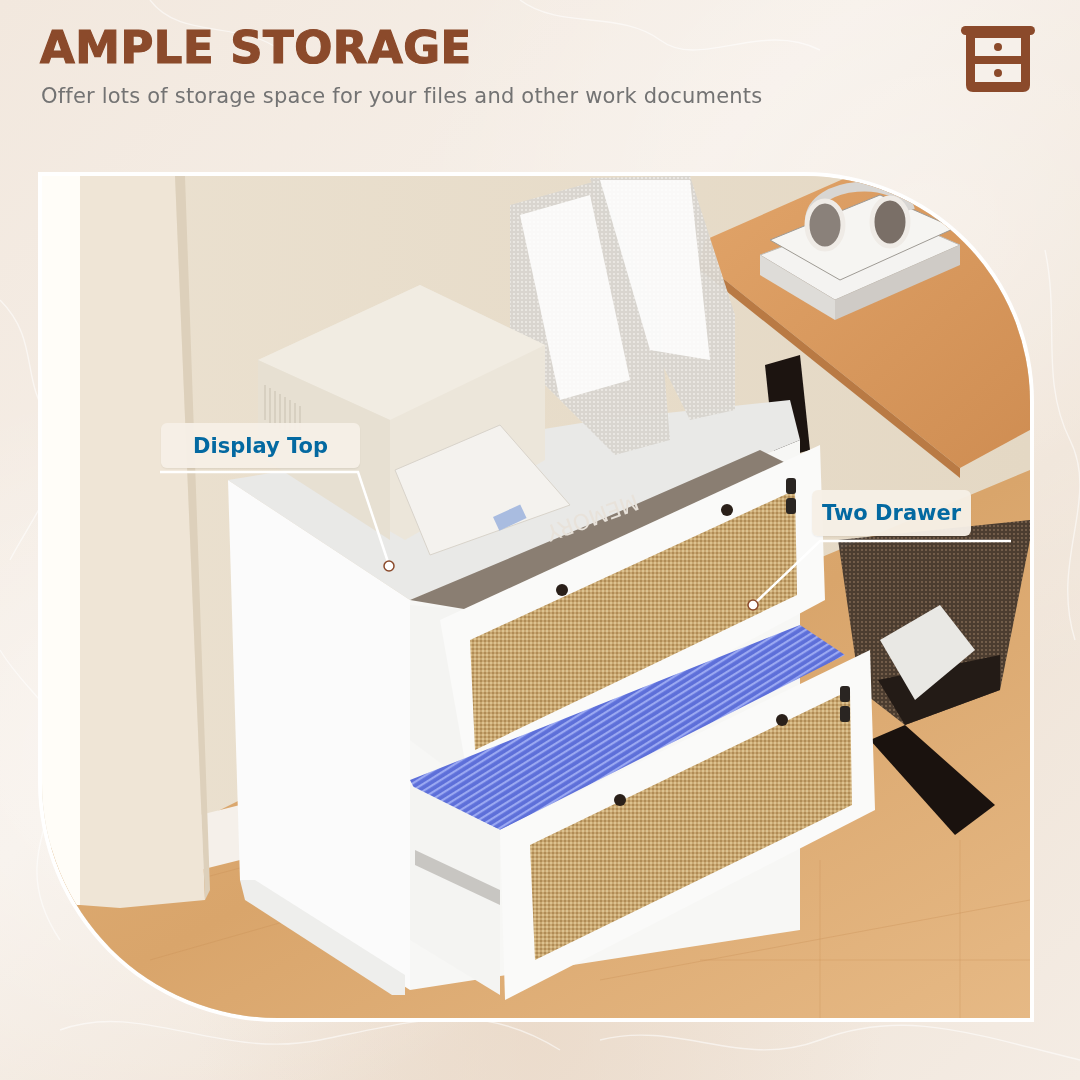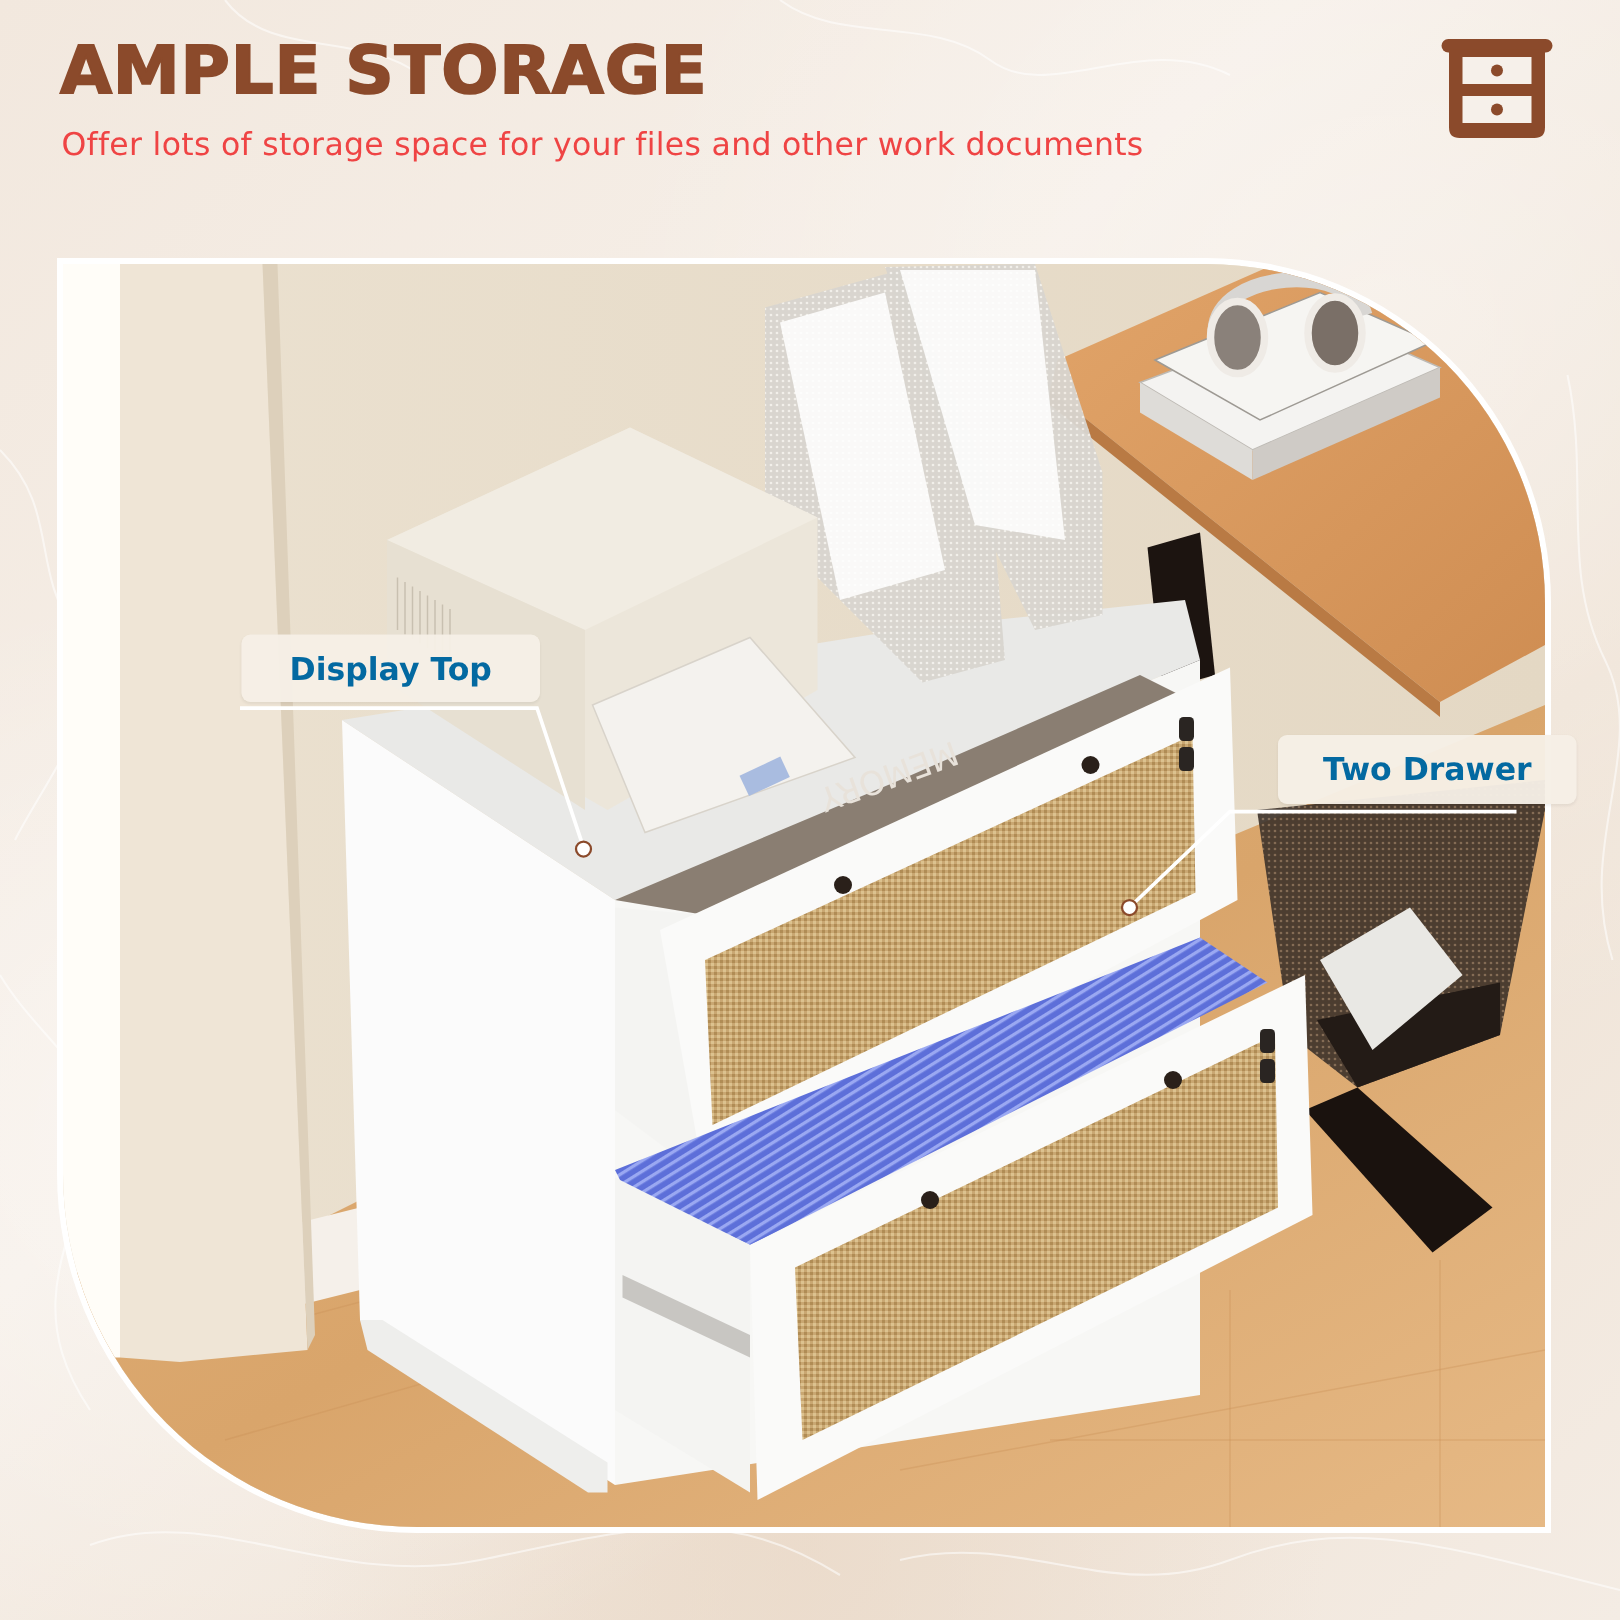--- a/index.html
+++ b/index.html
@@ -20,21 +20,21 @@
     position: absolute; left: 40px; top: 22px;
     font-family: "DejaVu Sans", sans-serif;
     font-weight: 900; font-size: 44px; letter-spacing: 0.5px;
     color: #8b4a2b;
     transform: scaleX(1.02); transform-origin: left;
     -webkit-text-stroke: 1.2px #8b4a2b;
   }
   .subtitle {
     position: absolute; left: 41px; top: 84px;
     font-family: "DejaVu Sans", sans-serif;
-    font-size: 21px; color: #ef4444; letter-spacing: 0.2px;
+    font-size: 21px; color: #737373; letter-spacing: 0.2px;
   }
   .cabinet-icon { position: absolute; left: 960px; top: 25px; width: 76px; height: 68px; }
 
   
   .photo-frame {
     position: absolute; left: 38px; top: 172px; width: 996px; height: 850px;
     background: #ffffff;
     border-top-right-radius: 230px;
     border-bottom-left-radius: 240px;
     padding: 4px;
@@ -52,21 +52,21 @@
   .callout {
     position: absolute;
     background: rgba(246,239,230,0.96);
     border-radius: 6px;
     font-family: "DejaVu Sans", sans-serif;
     font-weight: bold; font-size: 21px; color: #0369a1;
     display: flex; align-items: center; justify-content: center;
     box-shadow: 0 1px 2px rgba(0,0,0,0.06);
   }
   .callout-display { left: 161px; top: 423px; width: 199px; height: 45px; }
-  .callout-drawer { left: 852px; top: 490px; width: 199px; height: 46px; }
+  .callout-drawer { left: 812px; top: 490px; width: 159px; height: 46px; }
   .leader { position: absolute; left: 0; top: 0; width: 1080px; height: 1080px; pointer-events: none; }
 </style>
 </head>
 <body>
 
 <svg class="veins" viewBox="0 0 1080 1080">
   <g fill="none" stroke="#ffffff" stroke-opacity="0.55" stroke-width="1.4">
     <path d="M0 300 C40 340 20 380 50 420 S30 520 10 560"></path>
     <path d="M0 650 C30 700 80 720 60 780 S20 880 60 940"></path>
     <path d="M60 1030 C140 1000 220 1060 320 1040 S480 1000 560 1050"></path>

